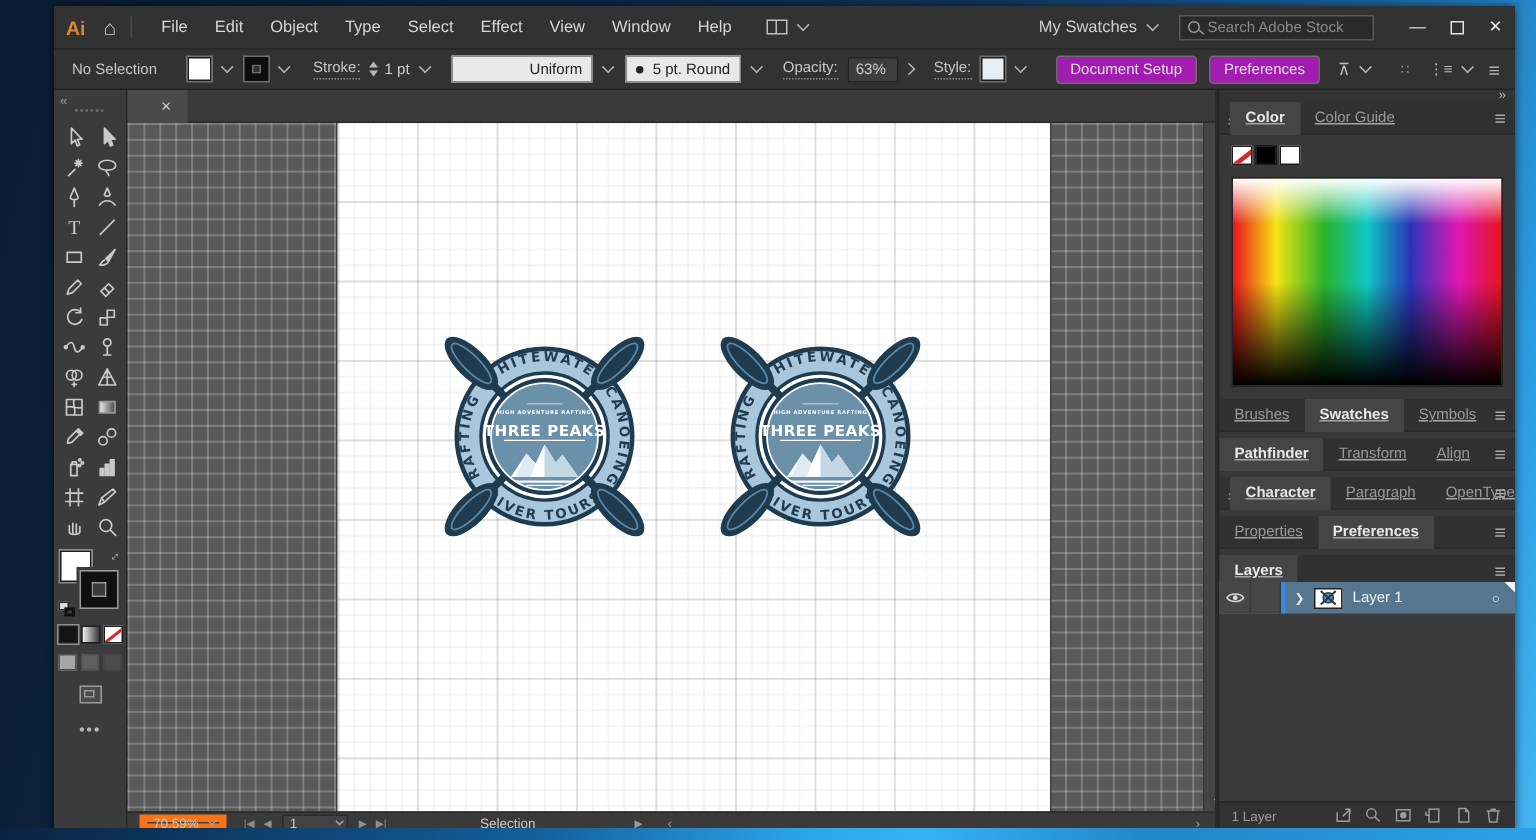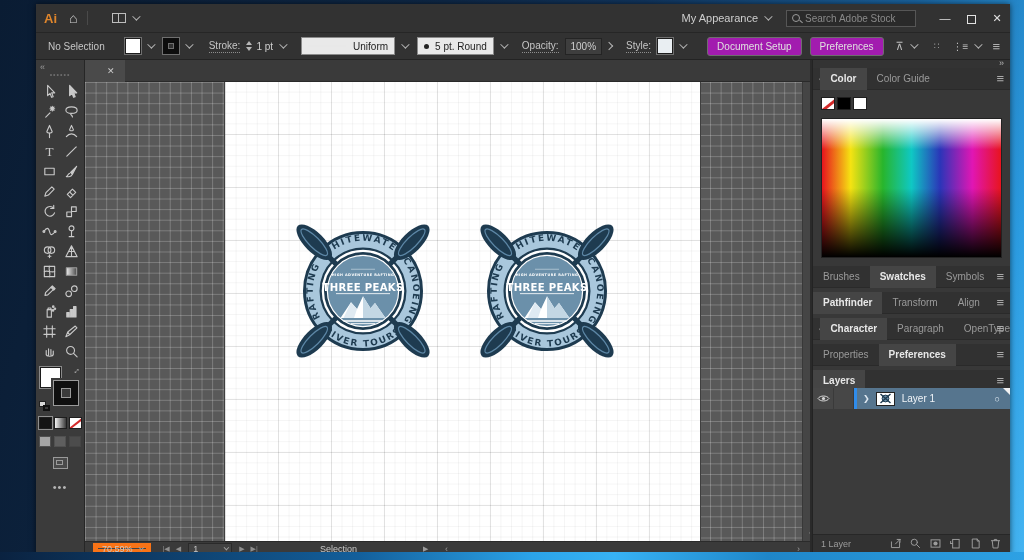--- a/index.html
+++ b/index.html
@@ -107,21 +107,21 @@
   .sb-sel { position:absolute; left:235px; color:#c9c9c9; }
   .sb-play { position:absolute; left:338px; color:#9a9a9a; font-size:7px; }
   .sb-lt { position:absolute; left:360px; color:#9a9a9a; font-size:9px; }
   .sb-rt { position:absolute; right:10px; color:#9a9a9a; font-size:9px; }
   .statusbar .chev { width:4px; height:4px; border-color:#9f9f9f; margin-left:5px; }
 
   
   .dock { position:absolute; right:0; top:0; width:198px; bottom:0; background:#383838; border-left:1px solid #232323; font-size:10px; color:#a5a5a5; }
   .dock-top { height:8px; position:relative; background:#333; }
   .dock-top .dbl { position:absolute; right:6px; top:-2px; color:#b5b5b5; font-size:9px; }
-  .dock-row { height:22px; display:flex; align-items:center; background:#313131; border-bottom:1px solid #2a2a2a; position:relative; margin-bottom:4px; }
+  .dock-row { height:22px; display:flex; align-items:center; background:#313131; border-bottom:1px solid #2a2a2a; position:relative; margin-bottom:4px;text-decoration:underline; }
   .dock-tab { height:22px; display:flex; align-items:center; padding:0 10px; color:#9a9a9a; }
   .dock-tab.active { background:#454545; color:#e8e8e8; font-weight:bold; }
   .dock-row .ham { position:absolute; right:6px; color:#aaa; }
   .cycle { font-size:7px; color:#9a9a9a; margin:0 -4px 0 6px; }
   .swatch-row { display:flex; gap:2px; padding:3px 0 6px 8px; background:#383838; }
   .sw { width:14px; height:13px; border:1px solid #1e1e1e; }
   .sw.none { background:#fff; position:relative; overflow:hidden; }
   .sw.none::after { content:""; position:absolute; left:-3px; top:5px; width:22px; height:2.5px; background:#d42a2a; transform:rotate(-38deg); }
   .sw.black { background:#000; }
   .sw.white { background:#fff; }
@@ -147,27 +147,38 @@
 
 
 
 <div class="desktop">
 <div class="window">
 
   <div class="titlebar">
     <span class="ai-logo">Ai</span>
     <span class="home-ic">⌂</span>
     <span class="tb-sep"></span>
+    <div class="menus" id="menus">
+          <span>File</span>
+          <span>Edit</span>
+          <span>Object</span>
+          <span>Type</span>
+          <span>Select</span>
+          <span>Effect</span>
+          <span>View</span>
+          <span>Window</span>
+          <span>Help</span>
+        </div>
     <div class="arrange">
       <span class="arr-ic"></span>
           <span class="chev"></span>
     </div>
     <div class="tb-right">
       <span class="workspace">
-        <span>My Appearance</span>
+        <span>My Swatches</span>
             <span class="chev"></span>
       </span>
       <span class="searchbox">
         <span class="mag"></span>
         <input placeholder="Search Adobe Stock" style="">
       </span>
       <span class="winbtns">
         <span>—</span>
         <span><i class="maxi"></i></span>
         <span>✕</span>
@@ -192,21 +203,21 @@
       <span class="wline"></span>
       <span>Uniform</span>
     </span>
         <span class="chev"></span>
     <span class="widget light" style="margin-left:10px">
       <span class="dot"></span>
       <span>5 pt. Round</span>
     </span>
         <span class="chev"></span>
     <span class="cb-label dotted" style="margin-left:16px">Opacity:</span>
-    <span class="valbox" style="margin-left:6px">100%</span>
+    <span class="valbox" style="margin-left:6px">63%</span>
     <span class="chev chev-r"></span>
     <span class="cb-label dotted" style="margin-left:14px">Style:</span>
     <span class="swatch-fill" style="margin-left:6px;background:#e9eef2"></span>
         <span class="chev"></span>
     <span class="btn" style="margin-left:22px">Document Setup</span>
     <span class="btn" style="margin-left:8px">Preferences</span>
     <span style="margin-left:12px;color:#bdbdbd;font-size:11px">⊼</span>
         <span class="chev"></span>
     <span style="flex:1"></span>
     <span class="fourdots">∷</span>

